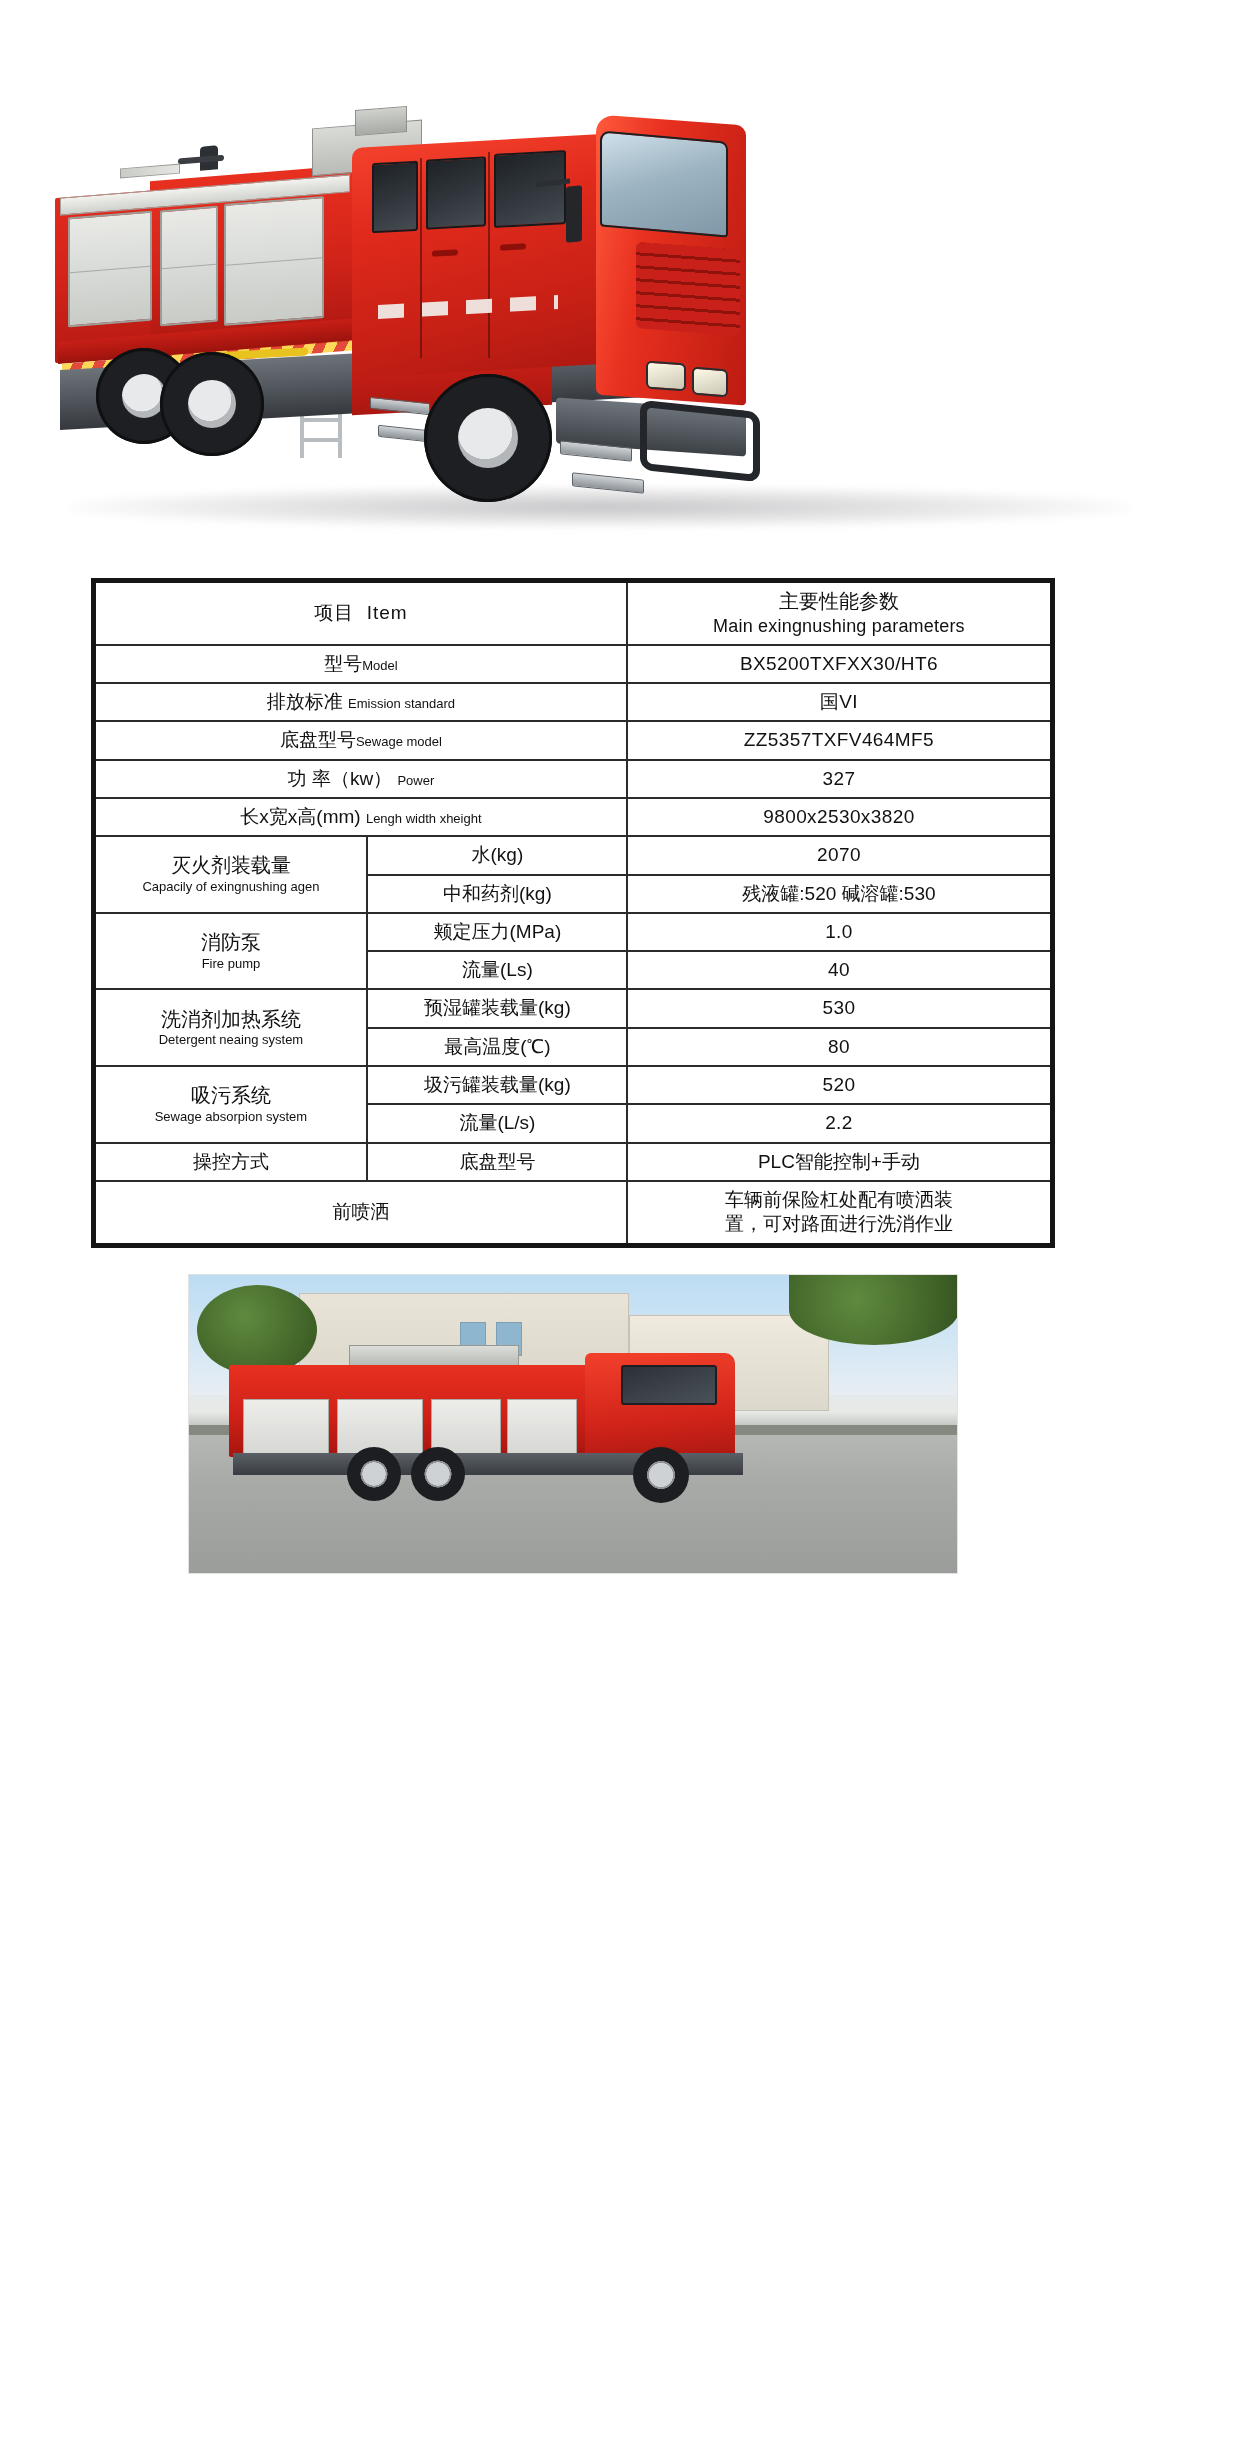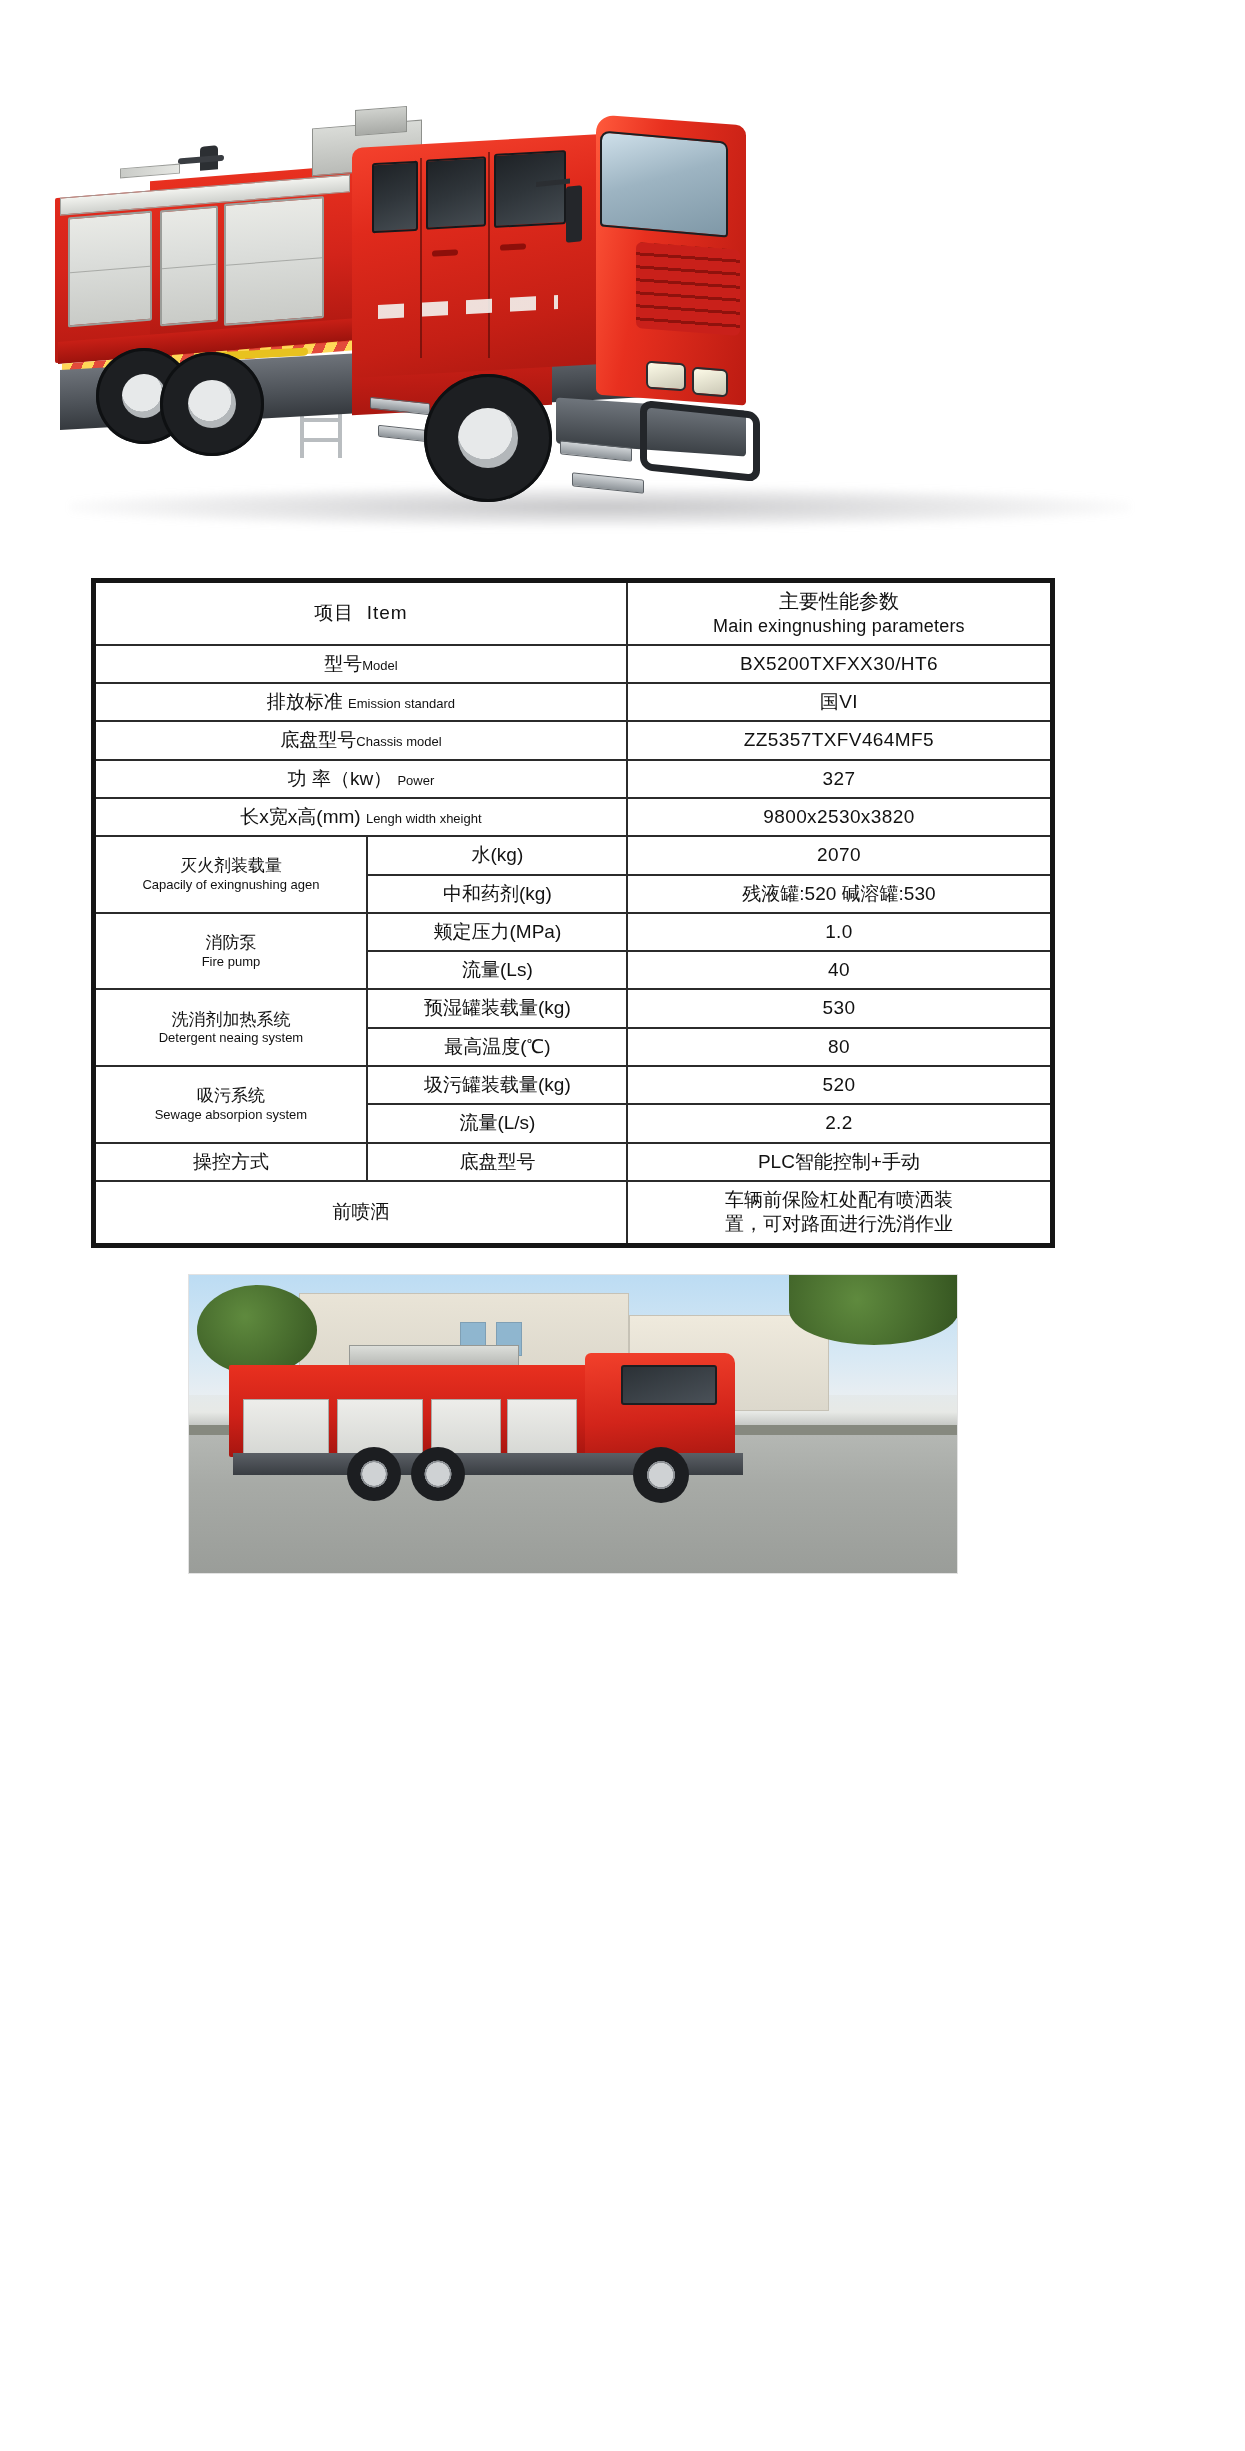--- a/index.html
+++ b/index.html
@@ -277,21 +277,21 @@
     font-size: 19px;
     line-height: 1.28;
     color: #111;
     font-family: "Liberation Sans", sans-serif;
   }
   td .l1 { display:block; }
   td .l2 { display:block; }
   .hdr-left { font-size: 21px; letter-spacing: 1px; }
   .hdr-right-cn { font-size: 20px; }
   .hdr-right-en { font-size: 18px; letter-spacing: .2px; }
-  .cn { font-size: 17px; }
+  .cn { font-size: 20px; }
   .en { font-size: 13px; }
   .mono-val { font-size: 20px; letter-spacing: .4px; }
 
   
   .photo2-wrap {
     margin: 26px auto 0 auto;
     width: 770px;
     height: 300px;
     position: relative;
   }
@@ -455,21 +455,21 @@
 
         <tr>
           <td colspan="2" class="cn">
             <span>排放标准</span>&nbsp;<span class="en">Emission standard</span>
           </td>
           <td class="mono-val">国VI</td>
         </tr>
 
         <tr>
           <td colspan="2" class="cn">
-            <span>底盘型号</span><span class="en">Chassis model</span>
+            <span>底盘型号</span><span class="en">Sewage model</span>
           </td>
           <td class="mono-val">ZZ5357TXFV464MF5</td>
         </tr>
 
         <tr>
           <td colspan="2" class="cn">
             <span>功 率（kw）</span>&nbsp;<span class="en">Power</span>
           </td>
           <td class="mono-val">327</td>
         </tr>

